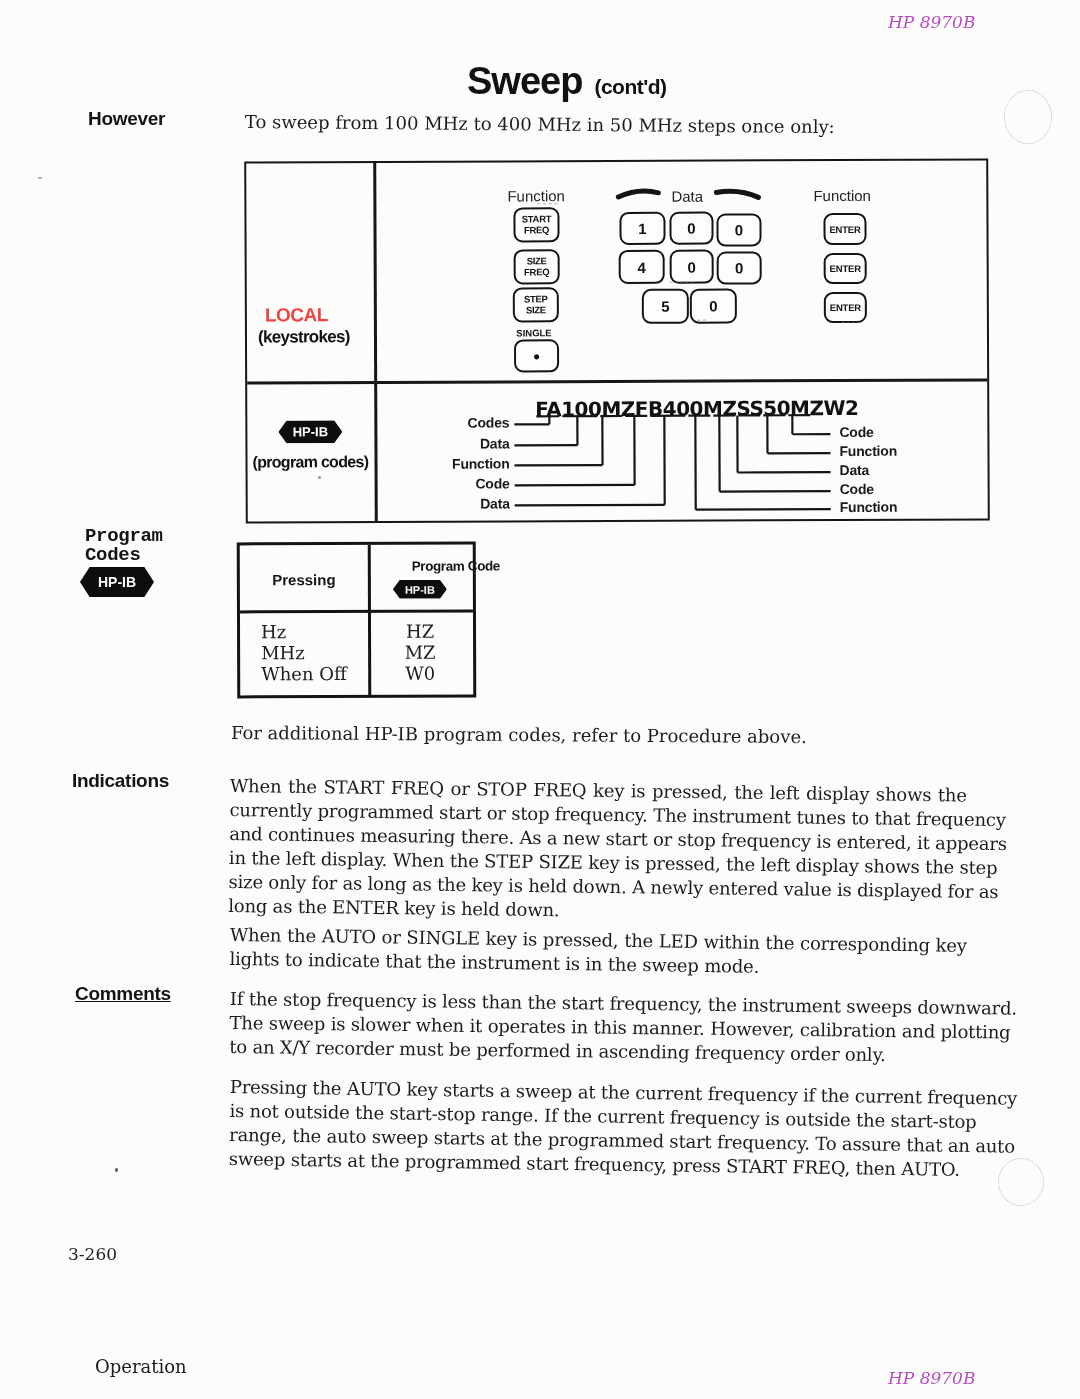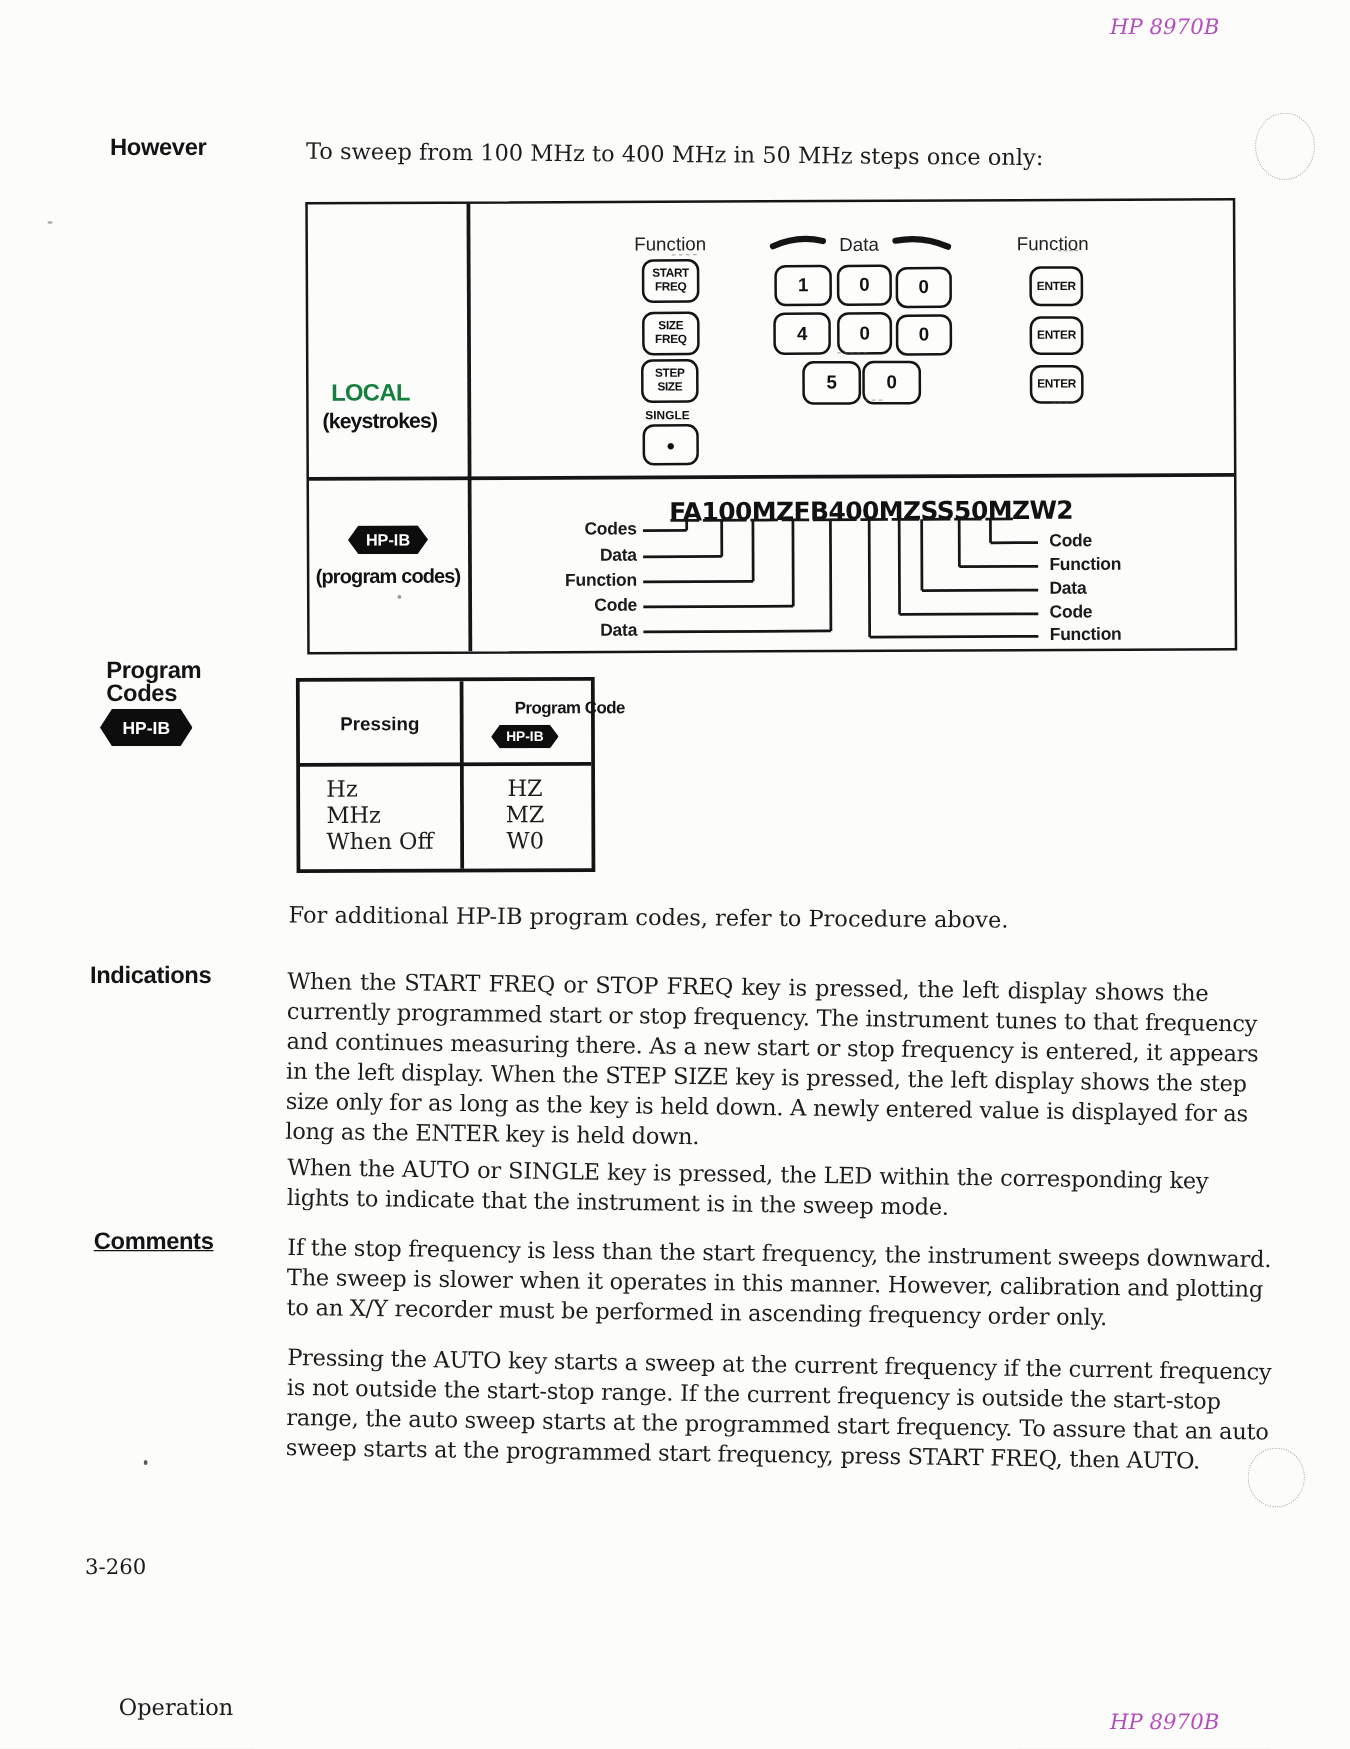--- a/index.html
+++ b/index.html
@@ -57,29 +57,33 @@
 </head>
 <body>
 
 <div class="page">
 
   <div class="abs serif faded" style="left:888px;top:12px;font-size:17px;">HP 8970B</div>
 
   <div class="punch" style="left:1004px;top:90px;width:46px;height:52px;"></div>
   <div class="punch" style="left:998px;top:1158px;width:44px;height:46px;"></div>
 
+  <div class="abs" style="left:467px;top:60px;display:flex;align-items:baseline;gap:12px;">
+    <span class="sans" style="font-weight:bold;font-size:38px;letter-spacing:-1px;color:#111;">Sweep</span>
+    <span class="sans" style="font-weight:bold;font-size:21px;letter-spacing:-0.5px;color:#111;">(cont'd)</span>
+  </div>
 
   <div class="abs sidebar-label" style="left:88px;top:108px;">However</div>
   <div class="abs oneline" style="left:245px;top:111px;transform:rotate(0.5deg);">To sweep from 100 MHz to 400 MHz in 50 MHz steps once only:</div>
 
   <div class="abs diagbox">
     <div class="vdiv"></div>
     <div class="hdiv"></div>
 
-    <div class="abs sans" style="left:18px;top:141px;font-weight:bold;font-size:19px;letter-spacing:-0.5px;color:#15803d;">LOCAL</div>
+    <div class="abs sans" style="left:18px;top:141px;font-weight:bold;font-size:19px;letter-spacing:-0.5px;color:#ef4444;">LOCAL</div>
     <div class="abs sans" style="left:11px;top:164px;font-weight:bold;font-size:17px;letter-spacing:-0.7px;color:#111;">(keystrokes)</div>
 
     <div class="collabel" style="left:261px;top:25px;">Function</div>
     <div class="collabel" style="left:425px;top:26px;">Data</div>
     <div class="collabel" style="left:567px;top:26px;">Function</div>
 
     <div class="key key-2line" style="left:267px;top:45px;width:42px;height:31px;">
         <div class="bl-line">START</div>
         <div class="bl-line last">FREQ</div>
       </div>
@@ -143,21 +147,21 @@
     <div class="ladder-label" style="left:592px;top:320px;">Code</div>
     <div class="ladder-label" style="left:592px;top:338px;">Function</div>
 
     <div class="dashmark" style="left:291px;top:41px;width:20px;"></div>
     <div class="dashmark" style="left:600px;top:39px;width:16px;"></div>
     <div class="dashmark" style="left:423px;top:120px;width:24px;"></div>
     <div class="dashmark" style="left:445px;top:158px;width:14px;"></div>
     <div class="dashmark" style="left:595px;top:161px;width:18px;"></div>
   </div>
 
-  <div class="abs sidebar-label" style="left:85px;top:527px;line-height:19px;">
+  <div class="abs sidebar-label" style="left:85px;top:527px;line-height:19px;font-family:Liberation Mono, monospace;">
     <div>Program</div>
     <div>Codes</div>
   </div>
   <div class="badge abs" style="left:80px;top:567px;width:74px;height:30px;font-size:14px;">HP-IB</div>
 
   <div class="abs pc-table">
     <div class="cdiv"></div>
     <div class="hrow"></div>
     <div class="tbl-head" style="left:0;top:26px;width:128px;text-align:center;font-size:15px;">Pressing</div>
     <div class="tbl-head" style="left:130px;top:14px;width:100px;text-align:center;font-size:13.5px;letter-spacing:-0.4px;padding-left:36px;">Program Code</div>

